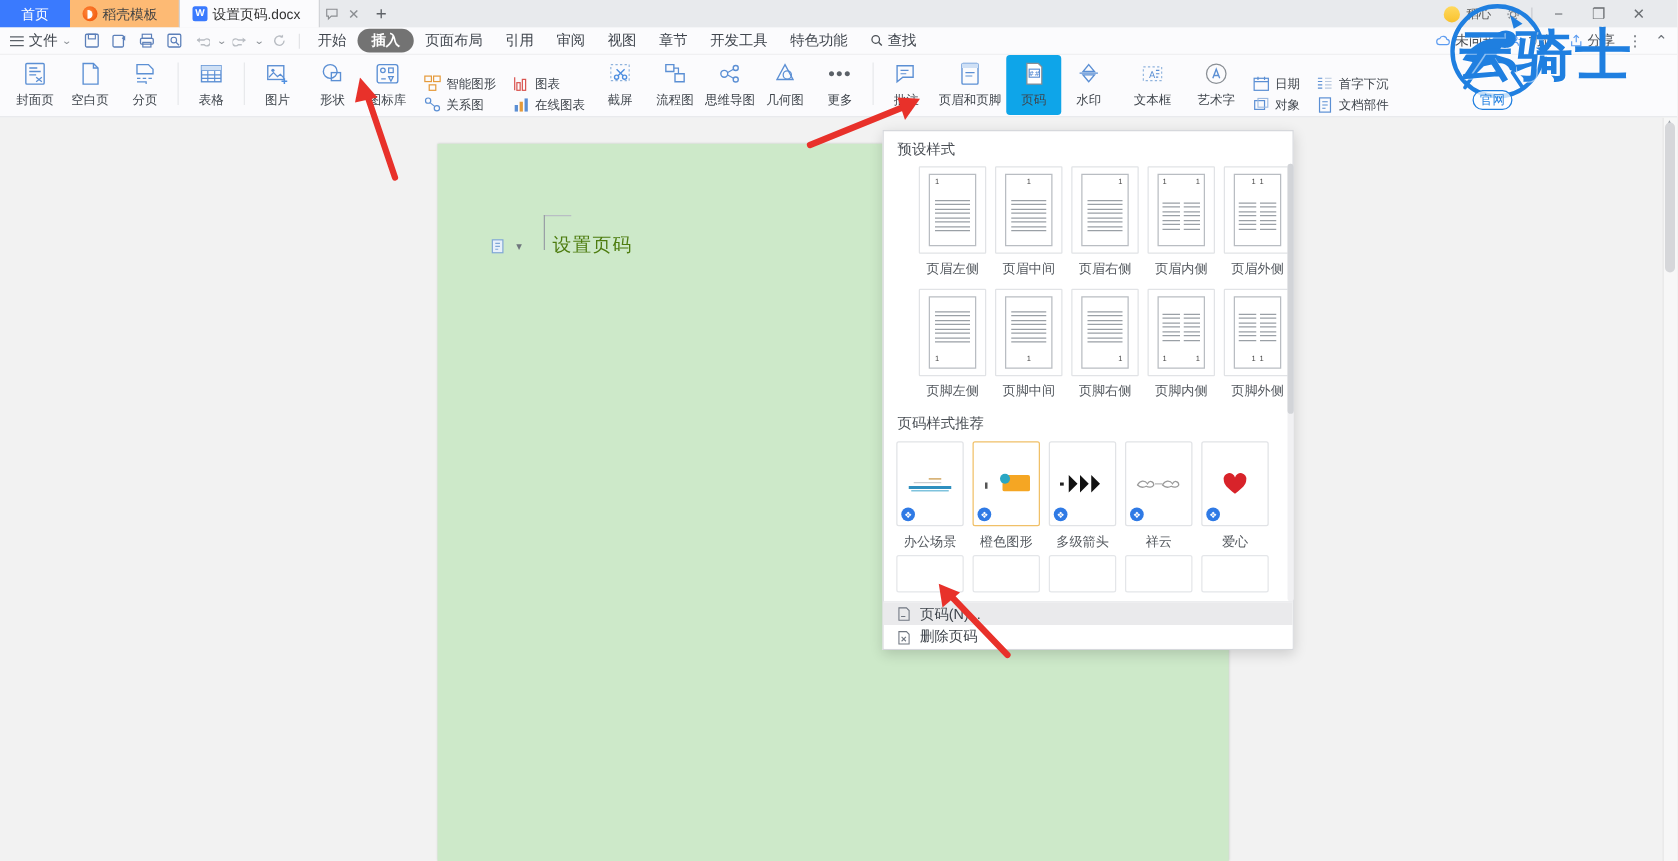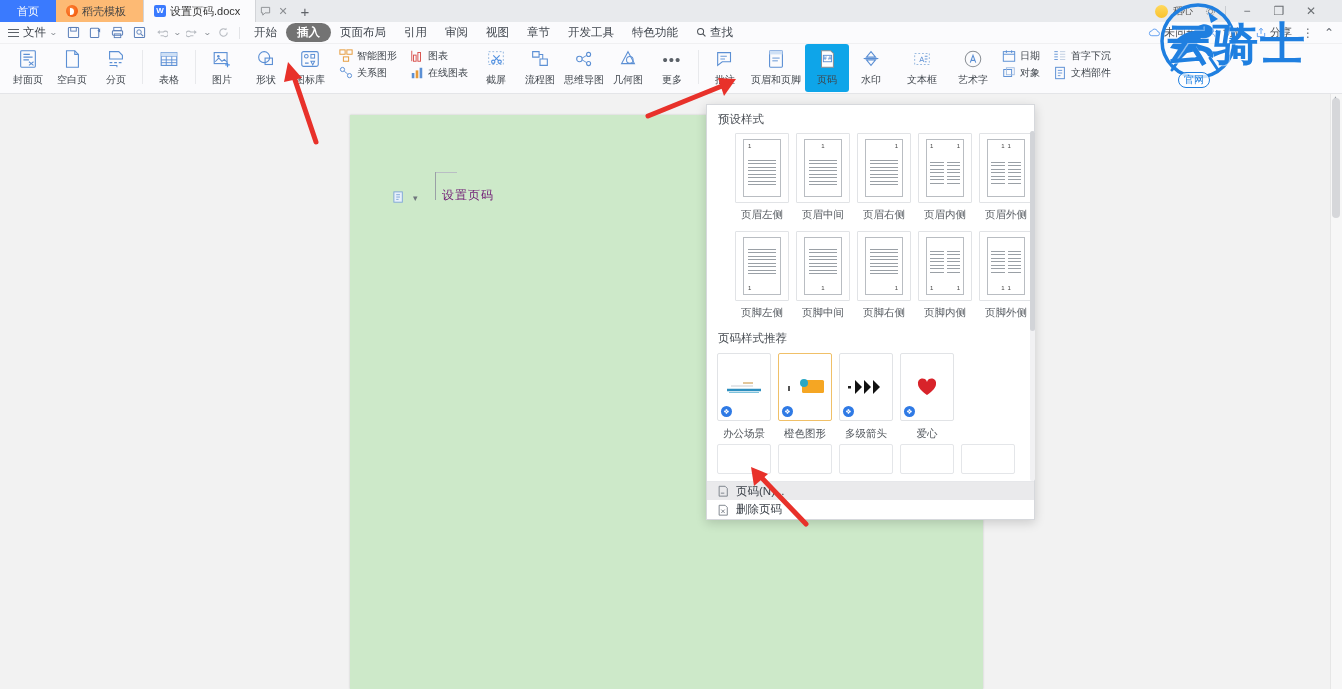--- a/index.html
+++ b/index.html
@@ -81,34 +81,34 @@
     align-items:center; justify-content: flex-start; padding-top: 3px;
     font-size: 10px; color: #3f454c; cursor: default;
   }
   .ritem .lbl { margin-top:2px; white-space:nowrap; }
   .ritem.pressed { background:#0ea5e9; border-radius:3px; }
   .ricon { width:24px; height:24px; display:flex; align-items:center;
            justify-content:center; }
   .ritem.wide { width: 58px; }
   
   .rstack { display:flex; flex-direction:column; height:48px;
-            justify-content:flex-start; padding: 3px 2px 0 2px;}
+            justify-content:flex-end; padding: 3px 2px 0 2px;}
   .rsmall { display:flex; align-items:center; gap:4px; font-size:10px;
             color:#3f454c; padding: 1px 4px; white-space:nowrap; }
   .rsmall .ricon { width:15px; height:15px; }
 
   
   .docarea { position:absolute; left:0; top:94px; width:1342px; height:595px;
              background:#f2f2f2; overflow:hidden; }
   .page { position:absolute; left:350px; top:21px; width:633px; height:574px;
           background:#cde9c9; box-shadow: 0 0 2px rgba(0,0,0,.18); }
   .doc-paste { position:absolute; left:42px; top:75px; display:flex;
                align-items:center; gap:6px; }
-  .doc-text { position:absolute; left:92px; top:72px; font-size:12px;
-              color:#701a75; letter-spacing:1px; }
+  .doc-text { position:absolute; left:92px; top:72px; font-size:15px;
+              color:#4d7c0f; letter-spacing:1px; }
   .caret-line { position:absolute; left:85px; top:57px; width:1px; height:28px;
                 background:#9aa0a6; }
   .margin-mark { position:absolute; left:85px; top:57px; width:22px; height:1px;
                  background:#b9bec4; }
   .vscroll { position:absolute; right:0; top:0; width:12px; height:595px;
              background:#f7f7f7; border-left:1px solid #e6e6e6; }
   .vthumb { position:absolute; right:2px; top:4px; width:8px; height:120px;
             background:#d6d7da; border-radius:4px; }
   .scrollcap { position:absolute; right:1px; top:0px; width:11px; height:12px;
                color:#9aa0a6; font-size:8px; text-align:center; }
@@ -874,20 +874,31 @@
               <path d="M21 10l7 7-7 7z" fill="#111"></path>
               <path d="M30 10l7 7-7 7z" fill="#111"></path>
             </svg>
             <span class="badge">❖</span>
           </div>
           <div class="stylabel">多级箭头</div>
         </div>
         <div class="stycell">
           <div class="stythumb">
             <svg width="46" height="34" viewBox="0 0 46 34">
+              <path d="M6 18c2-4 6-4 8-1 1.5-3 5-2 5 1-1 2-4 2-6 1-2 1-5 1-7-1z" fill="none" stroke="#9a9a9a" stroke-width="1"></path>
+              <path d="M26 18c2-4 6-4 8-1 1.5-3 5-2 5 1-1 2-4 2-6 1-2 1-5 1-7-1z" fill="none" stroke="#9a9a9a" stroke-width="1"></path>
+              <path d="M20 17h6" stroke="#b5b5b5" stroke-width="1"></path>
+            </svg>
+            <span class="badge">❖</span>
+          </div>
+          <div class="stylabel">祥云</div>
+        </div>
+        <div class="stycell">
+          <div class="stythumb">
+            <svg width="46" height="34" viewBox="0 0 46 34">
               <path d="M23 25c-6-4.5-9-7.5-9-11a4.6 4.6 0 0 1 9-2 4.6 4.6 0 0 1 9 2c0 3.5-3 6.5-9 11z" fill="#d8232a"></path>
             </svg>
             <span class="badge">❖</span>
           </div>
           <div class="stylabel">爱心</div>
         </div>
       </div>
 
       <div class="partialrow">
         <div class="partialthumb"></div>

